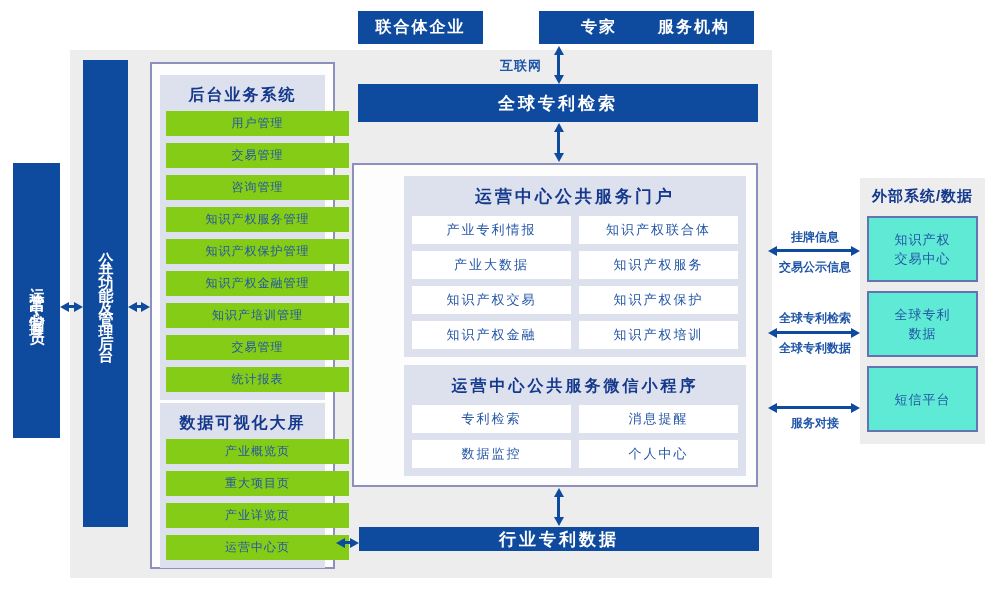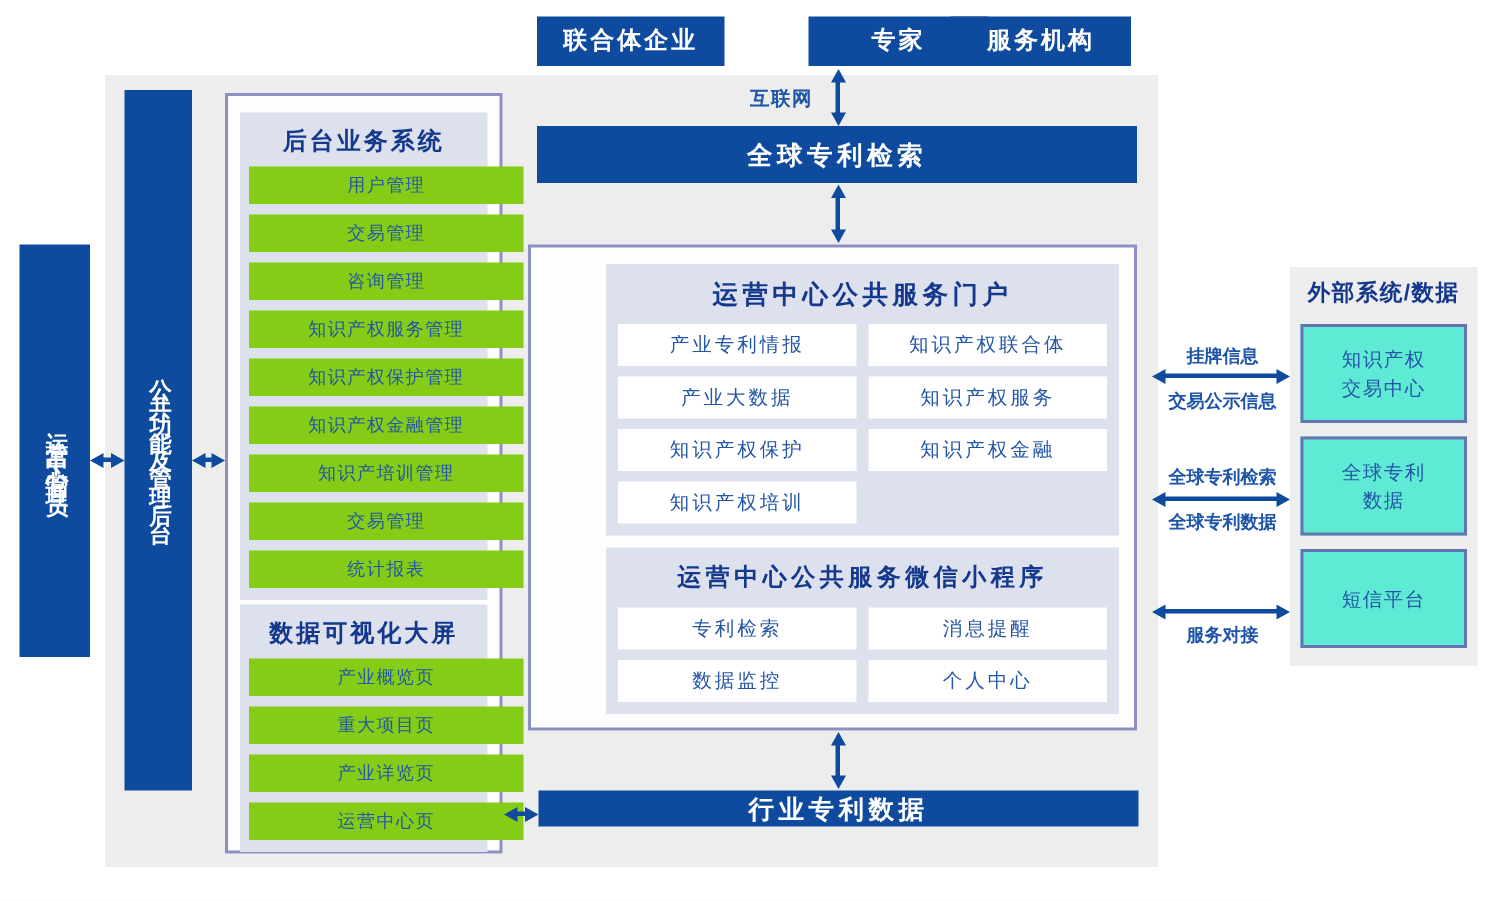--- a/index.html
+++ b/index.html
@@ -110,20 +110,21 @@
   </div>
 
   <div class="outer-box center-box">
     <div class="cpanel">
       <div class="cpanel-title">运营中心公共服务门户</div>
       <div class="cgrid">
         <div class="citem">产业专利情报</div>
         <div class="citem">知识产权联合体</div>
         <div class="citem">产业大数据</div>
         <div class="citem">知识产权服务</div>
+        <div class="citem">知识产权交易</div>
         <div class="citem">知识产权保护</div>
         <div class="citem">知识产权金融</div>
         <div class="citem">知识产权培训</div>
       </div>
     </div>
     <div class="cpanel">
       <div class="cpanel-title" style="font-size:16px;">运营中心公共服务微信小程序</div>
       <div class="cgrid">
         <div class="citem">专利检索</div>
         <div class="citem">消息提醒</div>

